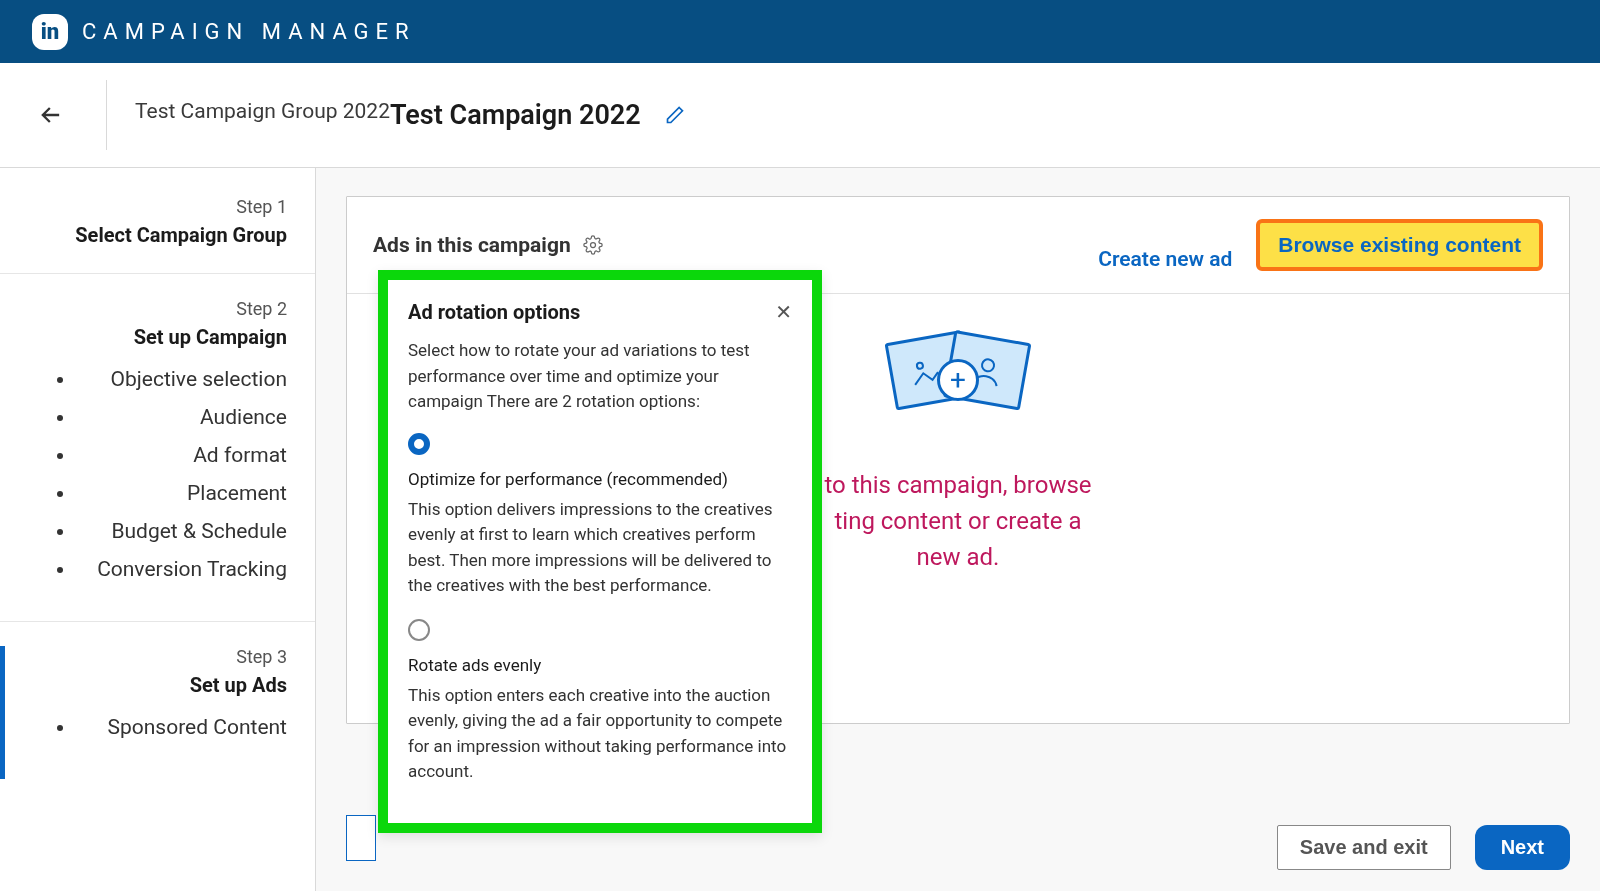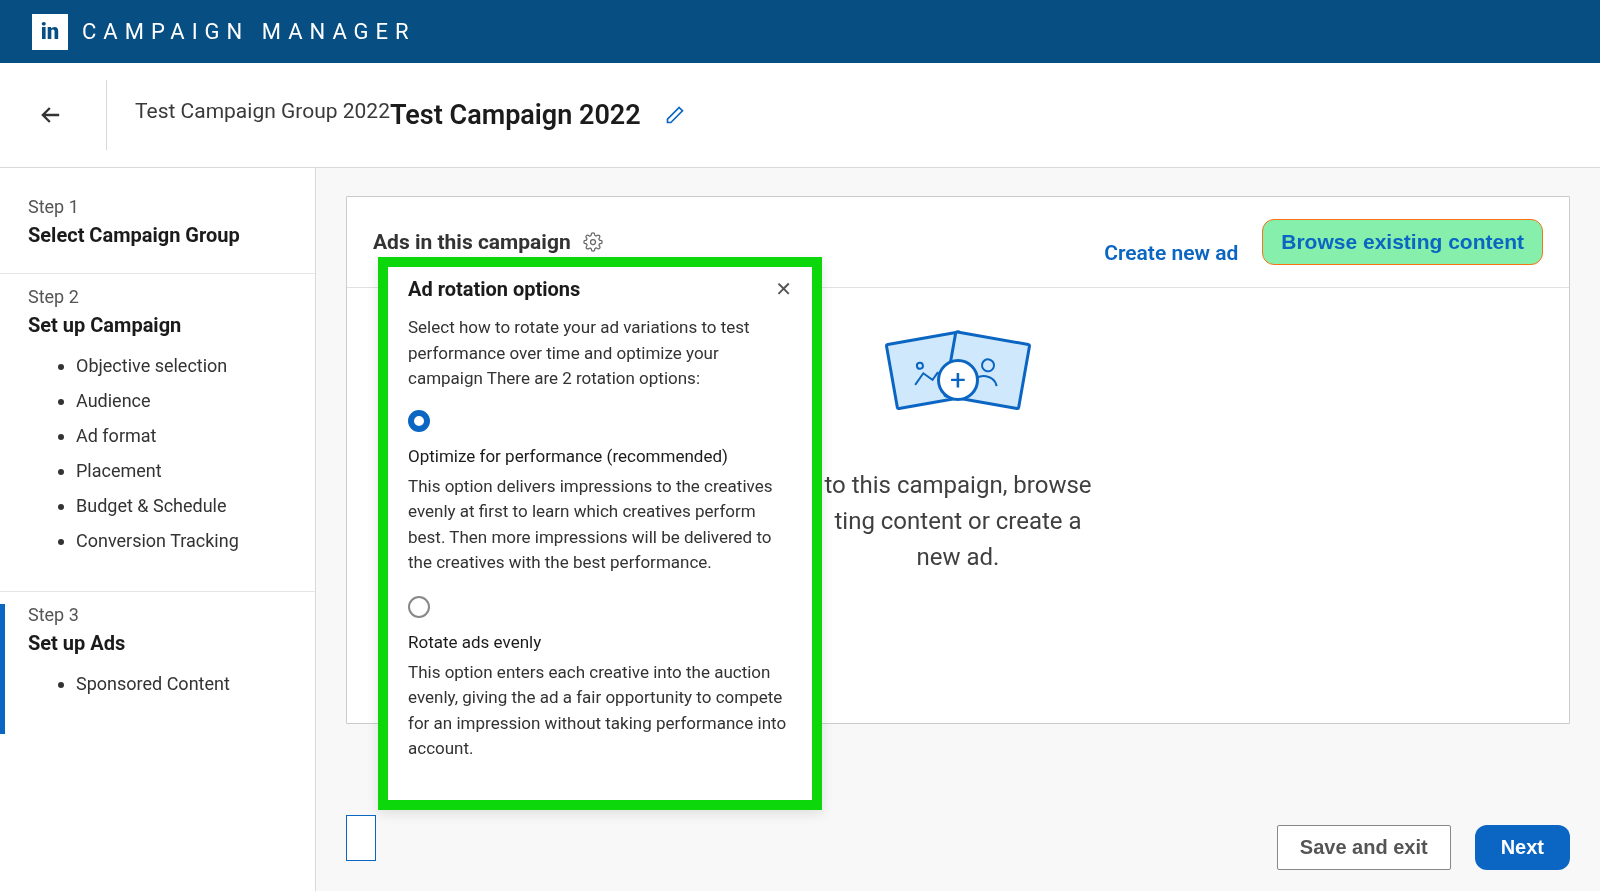--- a/index.html
+++ b/index.html
@@ -1,65 +1,65 @@
 <!DOCTYPE html>
 <html><head>
 <meta charset="utf-8">
 <style>
 * { box-sizing: border-box; margin: 0; padding: 0; }
 body { font-family: -apple-system, BlinkMacSystemFont, "Segoe UI", Roboto, Helvetica, Arial, sans-serif; background: #f3f2ef; width: 1600px; height: 891px; overflow: hidden; }
 
 .top-banner { background: #074e82; height: 63px; display: flex; align-items: center; padding: 0 32px; }
-.logo-box { width: 36px; height: 36px; background: #fff; border-radius: 0; display: flex; align-items: center; justify-content: center; color: #074e82; font-weight: 900; font-size: 22px; margin-right: 14px; }
+.logo-box { width: 36px; height: 36px; background: #fff; border-radius: 12px; display: flex; align-items: center; justify-content: center; color: #074e82; font-weight: 900; font-size: 22px; margin-right: 14px; }
 .banner-title { color: #fff; font-size: 22px; letter-spacing: 7px; font-weight: 400; }
 
 .sub-header { background: #fff; height: 105px; display: flex; align-items: center; padding: 0 36px; border-bottom: 1px solid #d9d9d9; }
 .back-arrow { width: 30px; height: 30px; display: flex; align-items: center; justify-content: center; cursor: pointer; margin-right: 40px; }
 .vdiv { width: 1px; background: #d9d9d9; height: 70px; margin-right: 28px; }
 .breadcrumb-block { display: flex; flex-direction: row; }
 .breadcrumb-top { font-size: 21px; color: #3a3a3a; margin-bottom: 4px; }
 .breadcrumb-row { display: flex; align-items: center; gap: 24px; }
 .campaign-name { font-size: 27px; font-weight: 600; color: #1b1b1b; }
 .edit-pencil { width: 20px; height: 20px; cursor: pointer; }
 
 .main-area { display: flex; height: 723px; }
 
 .sidebar { width: 316px; background: #fff; border-right: 1px solid #d9d9d9; padding-top: 28px; }
-.step-block { padding: 0 28px 26px 28px; border-bottom: 1px solid #e6e6e6; margin-bottom: 12px; }
+.step-block { padding: 0 28px 26px 28px; border-bottom: 1px solid #e6e6e6; margin-bottom: 24px; text-align: right; }
 .step-num { font-size: 18px; color: #555; margin-bottom: 6px; }
 .step-title { font-size: 20px; font-weight: 700; color: #1b1b1b; }
 .step-list { list-style: disc; padding-left: 48px; margin-top: 18px; }
-.step-list li { font-size: 18px; color: #333; margin-bottom: 14px; cursor: pointer; }
+.step-list li { font-size: 21px; color: #333; margin-bottom: 14px; cursor: pointer; }
 .step-active { border-left: 5px solid #0a66c2; padding-left: 23px; }
 .step-block.step-active { padding-left: 23px; }
 
 .content { flex: 1; padding: 28px 30px 0 30px; position: relative; background: #f8f8f8; }
 .panel { background: #fff; border: 1px solid #ccc; border-radius: 1px; height: 528px; position: relative; }
 .panel-header { display: flex; align-items: center; justify-content: space-between; padding: 22px 26px; border-bottom: 1px solid #e1e1e1; }
 .panel-left { display: flex; align-items: center; gap: 12px; }
 .panel-title { font-size: 21px; font-weight: 700; color: #333; }
 .gear { width: 20px; height: 20px; cursor: pointer; }
 .panel-right { display: flex; align-items: flex-end; gap: 24px; }
 .link-btn { color: #0a66c2; font-size: 21px; font-weight: 600; cursor: pointer; }
-.outline-btn { border: 1px solid #f97316; color: #0a66c2; padding: 10px 18px; font-size: 21px; font-weight: 600; cursor: pointer; background: #86efac; border-radius: 12px; }
+.outline-btn { border: 4px solid #f97316; color: #0a66c2; padding: 10px 18px; font-size: 21px; font-weight: 600; cursor: pointer; background: #fde047; border-radius: 6px; }
 
 .empty-state { position: absolute; top: 110px; left: 50%; transform: translateX(-50%); text-align: center; width: 500px; }
 .empty-graphic { display: flex; justify-content: center; align-items: center; gap: 0; margin-bottom: 30px; position: relative; height: 130px; }
 .img-card { width: 78px; height: 68px; border: 3px solid #0a66c2; background: #cfe8fb; border-radius: 3px; display: flex; align-items: center; justify-content: center; }
 .img-card.left { transform: rotate(-10deg) translateX(10px); }
 .img-card.right { transform: rotate(10deg) translateX(-10px); }
 .plus-circle { position: absolute; left: 50%; top: 56%; transform: translate(-50%, -50%); width: 42px; height: 42px; border-radius: 50%; border: 3px solid #0a66c2; background: #fff; display: flex; align-items: center; justify-content: center; color: #0a66c2; font-size: 28px; font-weight: 400; z-index: 2; }
-.empty-text { font-size: 24px; color: #404040; line-height: 1.5; }
+.empty-text { font-size: 24px; color: #be185d; line-height: 1.5; }
 
 .footer-btns { position: absolute; bottom: 21px; right: 30px; display: flex; gap: 24px; }
 .gray-btn { border: 1px solid #888; background: #fff; color: #555; padding: 10px 22px; font-size: 20px; font-weight: 600; cursor: pointer; border-radius: 2px; }
 .blue-btn { border: none; background: #0a66c2; color: #fff; padding: 10px 26px; font-size: 20px; font-weight: 600; cursor: pointer; border-radius: 12px; }
 .footer-left-box { position: absolute; bottom: 30px; left: 30px; width: 30px; height: 46px; border: 1px solid #0a66c2; background: #fff; }
 
-.popover { position: absolute; top: 257px; left: 378px; width: 444px; background: #fff; border: 10px solid #0bd70b; padding: 10px 20px 20px 20px; z-index: 10; box-shadow: 0 4px 12px rgba(0,0,0,0.1); }
+.popover { position: absolute; top: 270px; left: 378px; width: 444px; background: #fff; border: 10px solid #0bd70b; padding: 20px 20px 20px 20px; z-index: 10; box-shadow: 0 4px 12px rgba(0,0,0,0.1); }
 .pop-header { display: flex; justify-content: space-between; align-items: flex-start; margin-bottom: 14px; }
 .pop-title { font-size: 20px; font-weight: 700; color: #1b1b1b; }
 .pop-close { cursor: pointer; font-size: 20px; color: #555; }
 .pop-desc { font-size: 17px; color: #333; line-height: 1.5; margin-bottom: 16px; }
 .radio-opt { display: flex; gap: 14px; margin-bottom: 18px; flex-direction: column; }
 .radio-circle { width: 22px; height: 22px; border-radius: 50%; flex-shrink: 0; margin-top: 2px; cursor: pointer; }
 .radio-circle.sel { border: 6px solid #0a66c2; background: #fff; }
 .radio-circle.unsel { border: 2px solid #888; background: #fff; }
 .radio-body { flex: 1; }
 .radio-label { font-size: 17px; color: #1b1b1b; margin-bottom: 8px; }

